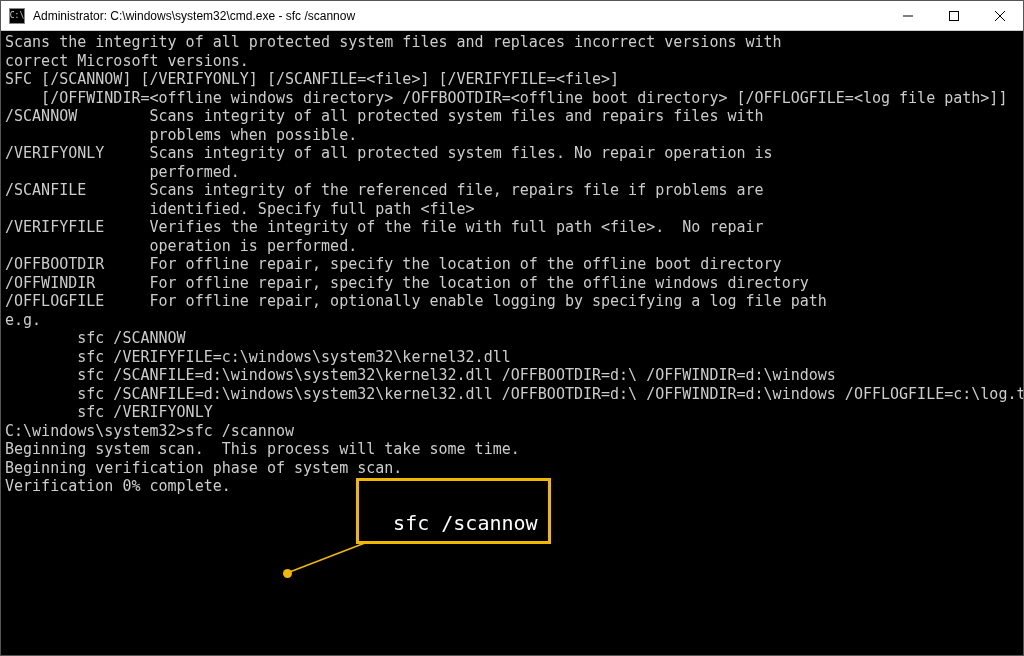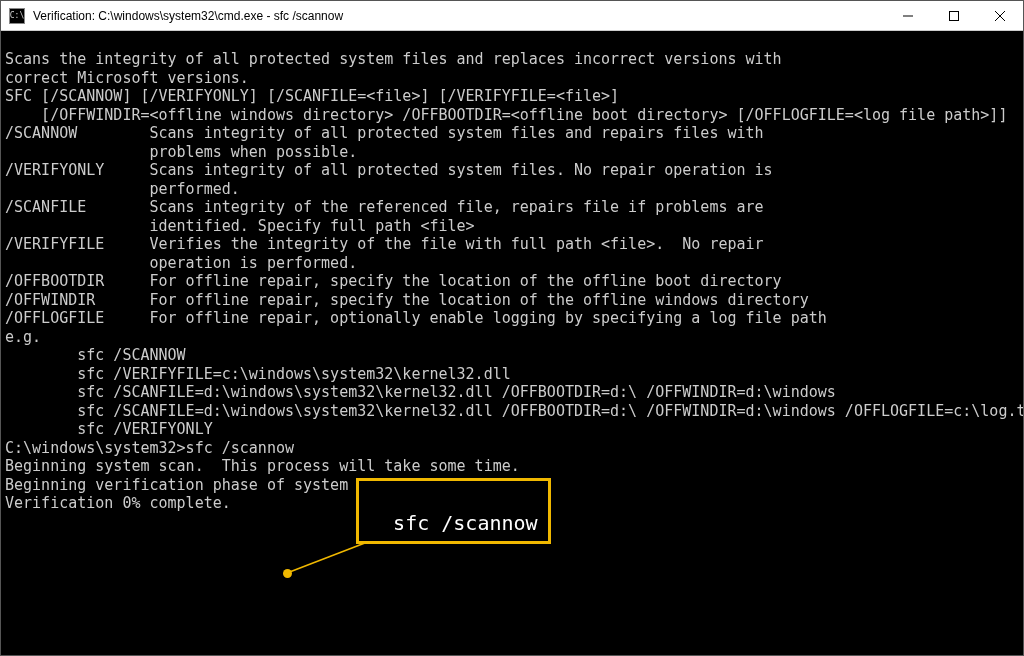--- a/index.html
+++ b/index.html
@@ -64,21 +64,20 @@
       flex: 1;
       background: #000;
       color: #ccc;
       font-size: 15px;
       line-height: 18.5px;
       padding: 2px 4px;
       white-space: pre;
       font-family: Consolas, monospace;
       overflow: hidden;
       position: relative;
-      margin-top: 17px;
     }
     .line { display: block; }
     .callout {
       position: absolute;
       border: 3px solid #f0b800;
       background: #000;
       padding: 6px 10px;
       font-family: Consolas, monospace;
       color: #fff;
       font-size: 20px;
@@ -97,21 +96,21 @@
       background: #f0b800;
       z-index: 10;
     }
   </style>
 </head>
 <body>
 
 <div class="window">
   <div class="titlebar">
     <div class="titlebar-icon">C:\</div>
-    <div class="titlebar-text">Verification: C:\windows\system32\cmd.exe - sfc  /scannow</div>
+    <div class="titlebar-text">Administrator: C:\windows\system32\cmd.exe - sfc  /scannow</div>
     <div class="titlebar-buttons">
       <div class="titlebar-btn">
         <svg width="10" height="10">
             <line x1="0" y1="5" x2="10" y2="5"></line>
           </svg>
       </div>
       <div class="titlebar-btn">
         <svg width="10" height="10">
             <rect x="0.5" y="0.5" width="9" height="9"></rect>
           </svg>

